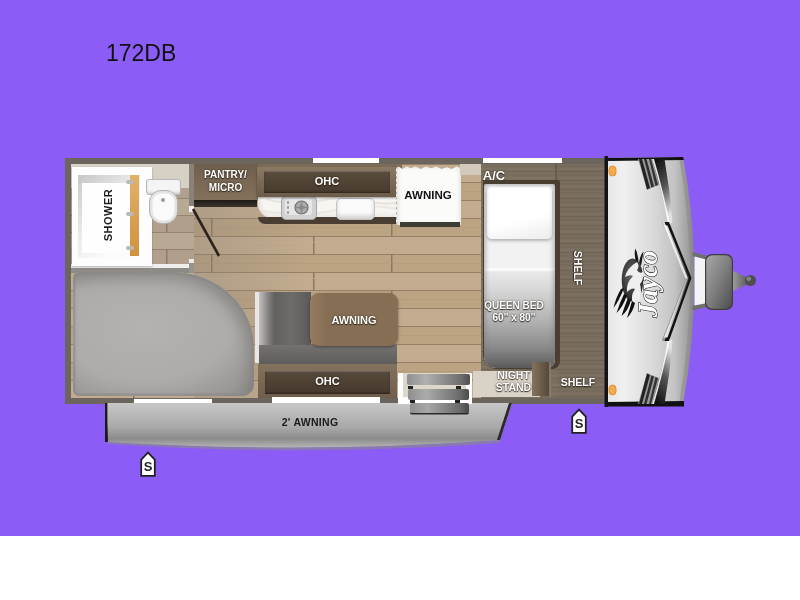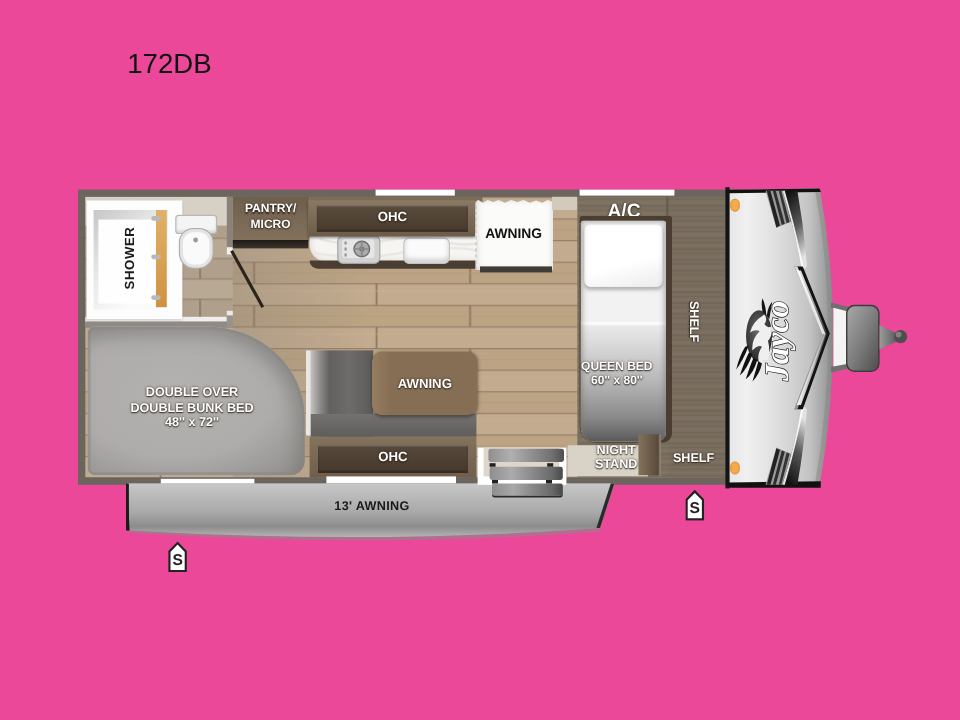--- a/index.html
+++ b/index.html
@@ -1,16 +1,16 @@
 <!DOCTYPE html>
 <html><head>
 <meta charset="utf-8">
 <style>
   html,body{margin:0;padding:0;background:#fff;}
-  #canvas{position:relative;width:800px;height:600px;background:#ec4899;overflow:hidden;
+  #canvas{position:relative;width:800px;height:536px;background:#8b5cf6;overflow:hidden;
     font-family:"Liberation Sans", sans-serif;}
   .abs{position:absolute;}
   .lbl{position:absolute;font-family:"Liberation Sans",sans-serif;font-weight:bold;color:#fff;
     text-align:center;white-space:nowrap;
     text-shadow:0 0 2px rgba(40,30,20,.9),0 1px 1px rgba(40,30,20,.8);}
 </style>
 </head>
 <body>
 <div id="canvas">
 
@@ -122,21 +122,21 @@
   <rect y="1.5" width="125" height="1" fill="#746856" opacity=".75"></rect>
   <rect y="4" width="125" height="1.5" fill="#837767" opacity=".7"></rect>
   <rect y="7" width="125" height="1" fill="#6f6453" opacity=".8"></rect>
 </pattern>
 </defs>
 <rect width="125" height="234" fill="url(#grain)"></rect>
 <rect x="74" width="2" height="200" fill="#5f5344" opacity=".65"></rect>
       <rect x="76" width="49" height="234" fill="#3d362c" opacity=".04"></rect>
 </svg>
 
-<div class="lbl" style="left:495px;top:168px;width:50px;font-size:16px;">A/C</div>
+<div class="lbl" style="left:469px;top:168px;width:50px;font-size:13px;">A/C</div>
 
 <div class="abs" style="left:483px;top:180px;width:77px;height:189px;background:#4a3e31;border-radius:2px 2px 8px 14px;"></div>
 
 <div class="abs" style="left:484px;top:183.5px;width:71px;height:184px;background:#f2f2f2;border-radius:2px 2px 8px 12px;overflow:hidden;">
   <div class="abs" style="left:0;top:84px;width:71px;height:102px;background:linear-gradient(180deg,#ededed 0%,#d8d8d8 20%,#b5b5b5 50%,#8a8a8a 78%,#565656 100%);"></div>
   <div class="abs" style="left:0;top:84px;width:71px;height:3px;background:#fafafa;"></div>
   <div class="abs" style="left:3px;top:3px;width:65px;height:52px;background:linear-gradient(165deg,#ffffff 60%,#ececec);border-radius:5px;box-shadow:0 2px 3px rgba(120,120,120,.5);"></div>
   <div class="abs" style="left:0;top:0;width:71px;height:186px;box-shadow:inset 2px 0 4px rgba(120,120,120,.45), inset -2px 0 4px rgba(120,120,120,.45);"></div>
 </div>
 
@@ -162,21 +162,20 @@
 <div class="abs" style="left:258.5px;top:345px;width:138px;height:19px;background:linear-gradient(180deg,#747270,#5f5d5b);"></div>
 
 <div class="abs" style="left:310px;top:293px;width:88px;height:53px;background:linear-gradient(90deg,#967c60,rgba(133,112,87,0.2) 18%),#866e54;border-radius:9px;box-shadow:0 1px 3px rgba(0,0,0,.4);"></div>
 <div class="lbl" style="left:310px;top:314px;width:88px;font-size:11px;">AWNING</div>
 
 <div class="abs" style="left:73px;top:272px;width:181px;height:124px;background:#adaba9;border-radius:6px 82px 12px 6px / 6px 76px 12px 6px;overflow:hidden;">
   <div class="abs" style="left:0;top:0;width:181px;height:124px;background:radial-gradient(ellipse at 40% 45%, #b4b2b0 0%, #aeacaa 55%, #999795 85%, #8b8987 100%);"></div>
   <div class="abs" style="left:0;top:0;width:181px;height:124px;border-radius:6px 82px 12px 6px / 6px 76px 12px 6px;box-shadow:inset 0 0 0 2.5px rgba(136,134,132,.55), inset -7px 9px 12px rgba(112,110,108,.45);"></div>
 </div>
 
-<div class="lbl" style="left:78px;top:321px;width:164px;font-size:10.5px;line-height:12.5px;">DOUBLE OVER<br>DOUBLE BUNK BED<br>48'' x 72''</div>
 
 <div class="abs" style="left:257.5px;top:364px;width:139.5px;height:33.5px;background:linear-gradient(180deg,#83725d,#6e5e4b);"></div>
 <div class="abs" style="left:265px;top:371px;width:125px;height:22.5px;background:linear-gradient(180deg,#57493c,#46392c);box-shadow:inset 0 1px 1px rgba(255,255,255,.18), inset 0 -1px 2px rgba(0,0,0,.4);"></div>
 <div class="lbl" style="left:265px;top:375px;width:125px;font-size:11px;">OHC</div>
 
 <div class="abs" style="left:313px;top:157.5px;width:66px;height:5px;background:#fff;"></div>
 
 <div class="abs" style="left:483px;top:157.5px;width:79px;height:5px;background:#fff;"></div>
 
 <div class="abs" style="left:133.5px;top:399px;width:78.5px;height:5px;background:#fff;"></div>
@@ -193,21 +192,21 @@
  <stop offset="0.8" stop-color="#8b8b8b"></stop>
  <stop offset="1" stop-color="#b5b5b5"></stop>
 </linearGradient>
 </defs>
 <path d="M6 3 L8 42 L6 42 Z" fill="#1a1a1a"></path>
 <rect x="5" y="3" width="2.4" height="39" fill="#1a1a1a"></rect>
 <path d="M412 3 L400 40 L397 40 L409 3 Z" fill="#2a2a2a"></path>
 <path d="M8 42 Q210 54 400 40 L400 43 Q210 57 8 44 Z" fill="#8b8b8b" opacity=".6"></path>
 </svg>
 
-<div class="abs lbl" style="left:240px;top:416px;width:140px;font-size:10.5px;color:#1a1a1a;text-shadow:none;letter-spacing:.3px;">13' AWNING</div>
+<div class="abs lbl" style="left:240px;top:416px;width:140px;font-size:10.5px;color:#1a1a1a;text-shadow:none;letter-spacing:.3px;">2' AWNING</div>
 
 <div class="abs" style="left:397.5px;top:373px;width:74.5px;height:31px;background:#fff;"></div>
 <div class="abs" style="left:403px;top:373px;width:63px;height:24px;background:#ddd6ca;"></div>
 
 <div class="abs" style="left:406.8px;top:373.8px;width:63.3px;height:11.6px;background:linear-gradient(90deg,#8f8f8f,#b0b0b0 30%,#6f6f6f 85%,#4f4f4f);border-radius:2px;"></div>
 <div class="abs" style="left:408.2px;top:386.2px;width:5px;height:3px;background:#222;"></div>
 <div class="abs" style="left:456px;top:386.2px;width:5px;height:3px;background:#222;"></div>
 <div class="abs" style="left:408.2px;top:388.9px;width:61.2px;height:11px;background:linear-gradient(90deg,#8f8f8f,#ababab 30%,#6a6a6a 85%,#4a4a4a);border-radius:2px;"></div>
 <div class="abs" style="left:410px;top:400.2px;width:5px;height:3px;background:#222;"></div>
 <div class="abs" style="left:455px;top:400.2px;width:5px;height:3px;background:#222;"></div>

